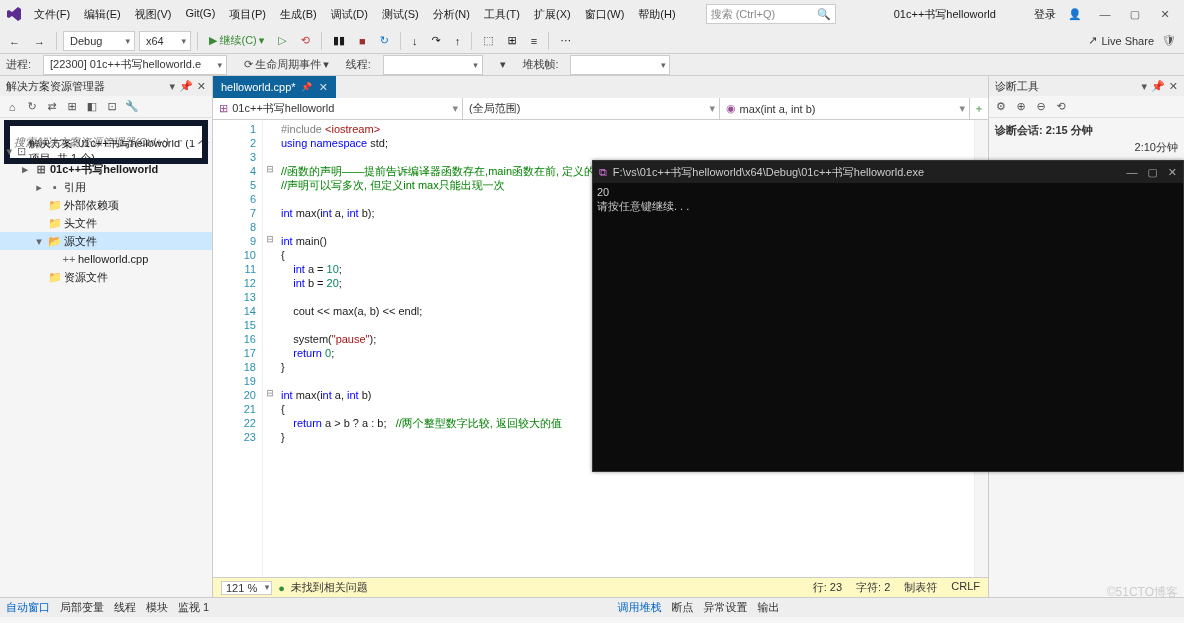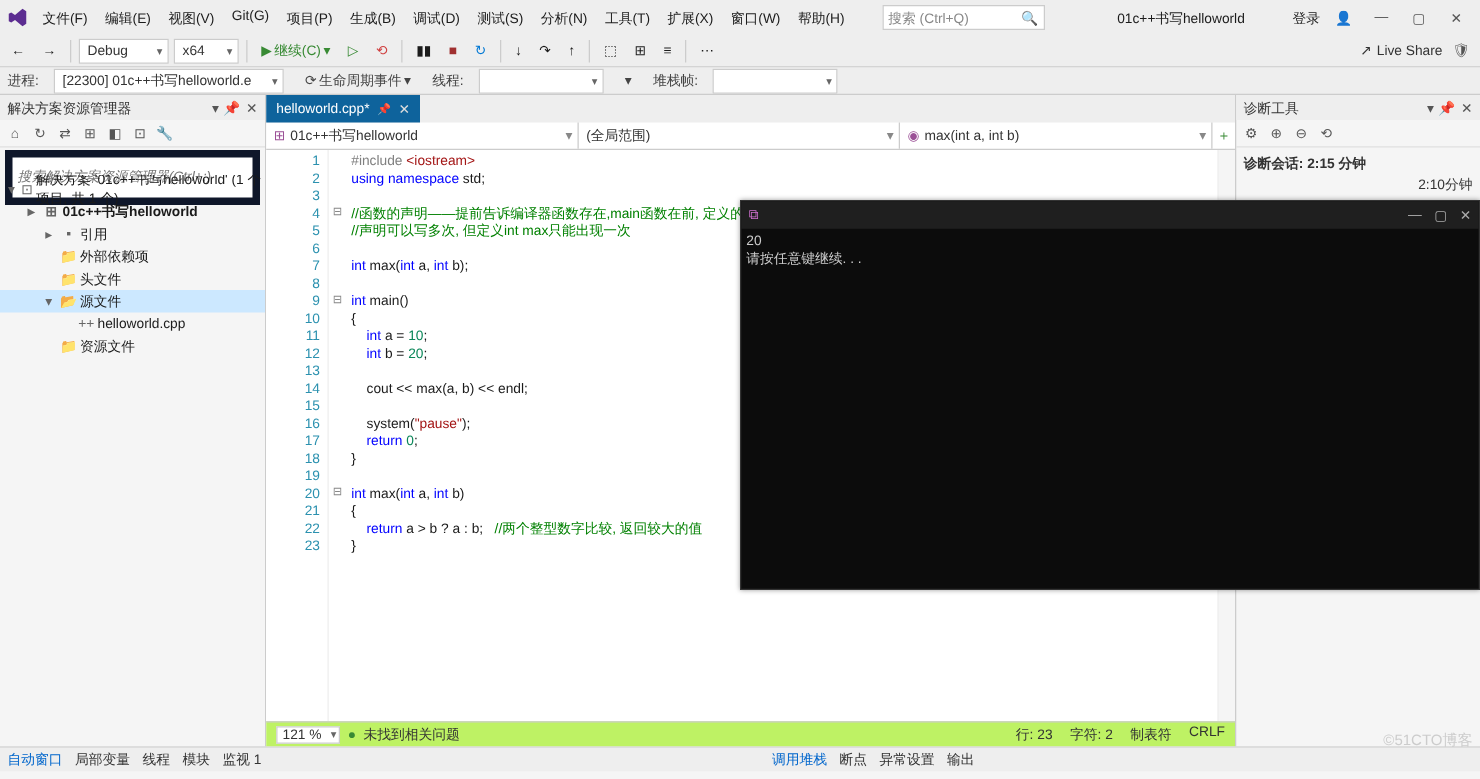--- a/index.html
+++ b/index.html
@@ -45,21 +45,21 @@
 .nav-combo .ico { margin-right:4px; color:#9b4f96;}
 .editor { flex:1; display:flex; overflow:hidden; background:#fff; font-family:Consolas,monospace; font-size:12px;}
 .gutter { width:50px; background:#fff; color:#2b91af; text-align:right; padding:2px 6px 0 0; line-height:14px; border-right:1px solid #eee;}
 .gutter div { height:14px; }
 .fold-col { width:14px; padding-top:2px;}
 .fold-col div { height:14px; text-align:center; color:#888; font-size:9px;}
 .code { flex:1; padding:2px 4px 0 4px; line-height:14px; white-space:pre; position:relative;}
 .code-line { height:14px; }
 .kw { color:#0000ff; } .str { color:#a31515; } .cmt { color:#008000; } .num { color:#098658;} .pp { color:#808080;}
 .right-strip { width:14px; background:#f5f5f5; border-left:1px solid #eee;}
-.code-status { height:20px; border-top:1px solid #ccc; display:flex; align-items:center; padding:0 8px; gap:14px; font-size:11px; color:#333; background:#bef264;}
+.code-status { height:20px; border-top:1px solid #ccc; display:flex; align-items:center; padding:0 8px; gap:14px; font-size:11px; color:#333; background:#fef9c3;}
 .code-status .left { display:flex; gap:6px; align-items:center;}
 .code-status .zoom { background:#fff; border:1px solid #ccc; padding:0 14px 0 4px; position:relative;}
 .code-status .zoom::after{content:"▾"; position:absolute; right:2px; font-size:9px; color:#666;}
 .code-status .right { margin-left:auto; display:flex; gap:14px;}
 .panel-right { width:196px; background:#f5f5f5; border-left:1px solid #ccc; display:flex; flex-direction:column;}
 .diag-body { padding:4px 6px; font-size:11px; color:#333;}
 .diag-row { display:flex; justify-content:space-between; padding:1px 0;}
 .evt-box { border:1px solid #ccc; margin-top:4px; height:20px;}
 .mem-row { display:flex; align-items:center; gap:4px; margin-top:4px;}
 .badge-b { color:#0066cc;} .badge-y{color:#b58900;}
@@ -373,20 +373,21 @@
     <span class="t">断点</span>
     <span class="t">异常设置</span>
     <span class="t">输出</span>
   </div>
 </div>
 <div class="watermark">©51CTO博客</div>
 
 <div class="console">
   <div class="console-title">
     <span class="ico">⧉</span>
+    <span>F:\vs\01c++书写helloworld\x64\Debug\01c++书写helloworld.exe</span>
     <div class="btns">
       <span>—</span>
       <span>▢</span>
       <span>✕</span>
     </div>
   </div>
   <div class="console-body"><span>20</span>
 <span>请按任意键继续. . .</span></div>
 </div>
 

